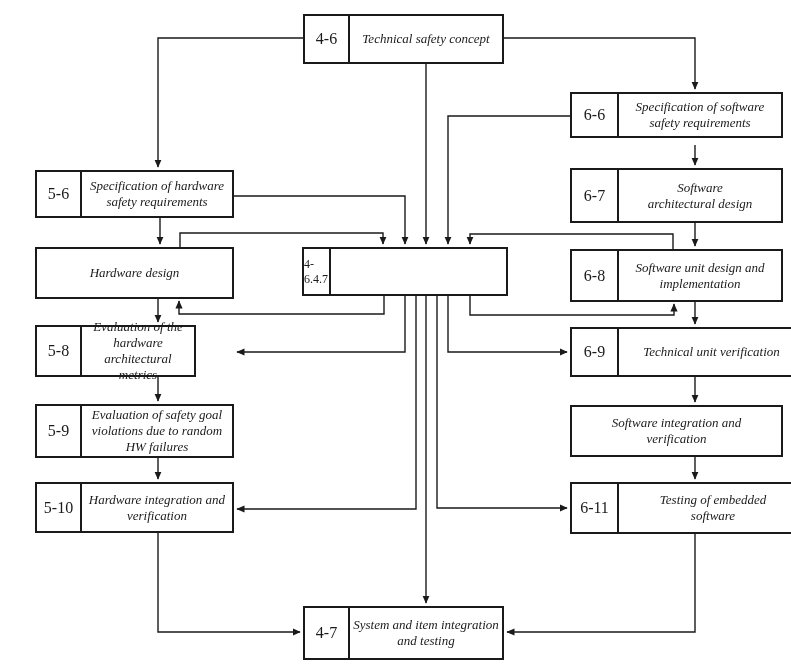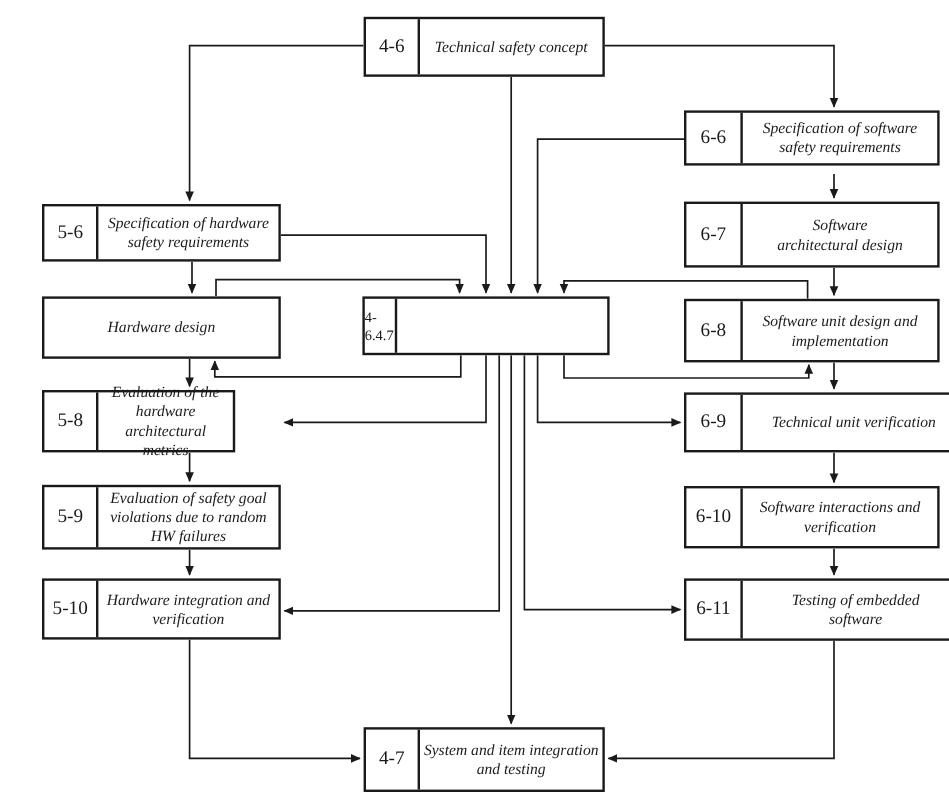--- a/index.html
+++ b/index.html
@@ -126,22 +126,21 @@
   </div>
 
   <div class="node" style="left:35px;top:404px;width:199px;height:54px">
     <div class="ref" style="width:45px">5-9</div>
     <div class="lbl">Evaluation of safety goal
 violations due to random
 HW failures</div>
   </div>
 
   <div class="node" style="left:570px;top:405px;width:213px;height:52px">
-    <div class="ref" style="width:47px">6-10</div>
-    <div class="lbl">Software interactions and
+    <div class="lbl">Software integration and
 verification</div>
   </div>
 
   <div class="node" style="left:35px;top:482px;width:199px;height:51px">
     <div class="ref" style="width:45px">5-10</div>
     <div class="lbl">Hardware integration and
 verification</div>
   </div>
 
   <div class="node" style="left:570px;top:482px;width:239px;height:52px">

